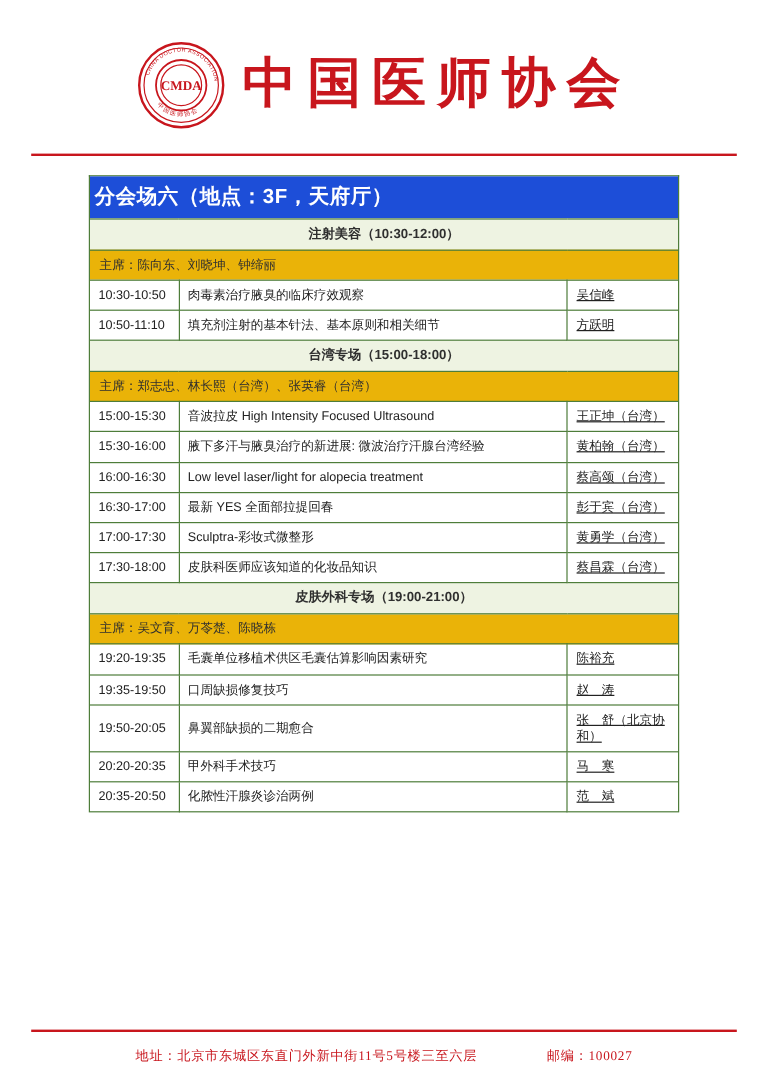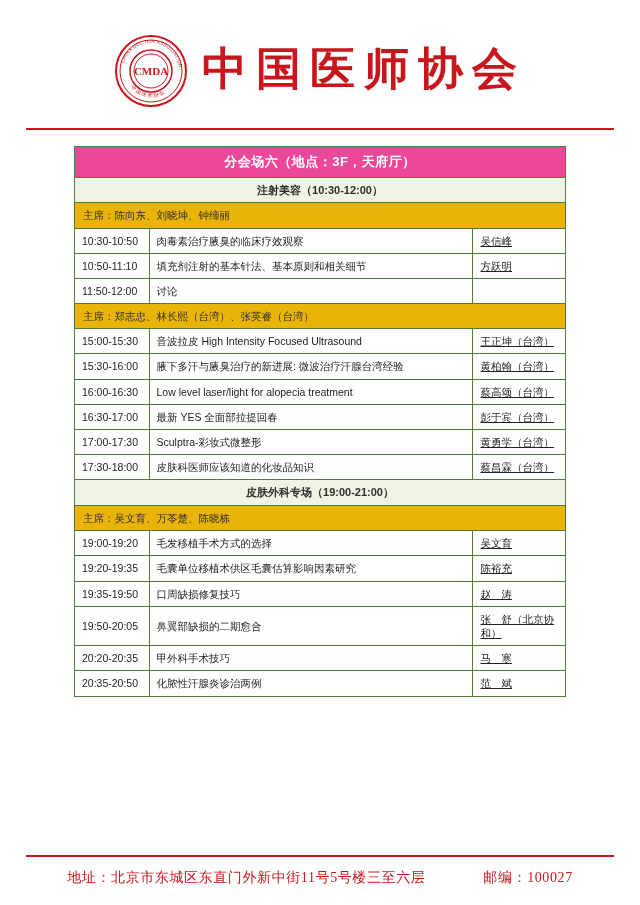--- a/index.html
+++ b/index.html
@@ -68,25 +68,25 @@
     font-size: 10.5px;
     line-height: 1.35;
     vertical-align: middle;
     word-break: break-word;
   }
   td:last-child { border-right: none; }
   .c-time { width: 74px; white-space: nowrap; }
   .c-title { }
   .c-speaker { width: 92px; text-decoration: underline; }
   .band-title td {
-    background: #ec4899;
+    background: #1d4ed8;
     color: #ffffff;
-    text-align: center;
+    text-align: left;
     font-weight: 700;
-    font-size: 13px;
+    font-size: 17px;
     letter-spacing: 0.5px;
     padding: 6px 4px;
   }
   .band-session td {
     background: #eef3e2;
     text-align: center;
     font-weight: 700;
     font-size: 11px;
     padding: 5px 16px;
     color: #2f2f2f;
@@ -108,21 +108,21 @@
   .footer .rule-bottom {
     height: 2px;
     background: #c8161d;
     margin: 0 26px 12px 26px;
   }
   .footer-line {
     display: flex;
     justify-content: center;
     gap: 58px;
     font-family: "Liberation Serif", serif;
-    font-size: 14px;
+    font-size: 11px;
     color: #c8161d;
     letter-spacing: 0.6px;
   }
 </style>
 </head>
 <body>
 
 <div class="page">
 
   <div class="header">
@@ -169,26 +169,24 @@
         <tr>
           <td class="c-time">10:30-10:50</td>
           <td class="c-title">肉毒素治疗腋臭的临床疗效观察</td>
           <td class="c-speaker">吴信峰</td>
         </tr>
         <tr>
           <td class="c-time">10:50-11:10</td>
           <td class="c-title">填充剂注射的基本针法、基本原则和相关细节</td>
           <td class="c-speaker">方跃明</td>
         </tr>
-        <tr class="row-disc">
-          <td class="c-time">11:50-12:00</td>
-          <td class="c-title">讨论</td>
-          <td class="c-speaker"></td>
-        </tr>
-
+
+        <tr class="band-session">
+          <td colspan="3">台湾专场（15:00-18:00）</td>
+        </tr>
         <tr class="band-chair">
           <td colspan="3">主席：郑志忠、林长熙（台湾）、张英睿（台湾）</td>
         </tr>
         <tr>
           <td class="c-time">15:00-15:30</td>
           <td class="c-title">音波拉皮 High Intensity Focused Ultrasound</td>
           <td class="c-speaker">王正坤（台湾）</td>
         </tr>
         <tr>
           <td class="c-time">15:30-16:00</td>
@@ -214,25 +212,20 @@
           <td class="c-time">17:30-18:00</td>
           <td class="c-title">皮肤科医师应该知道的化妆品知识</td>
           <td class="c-speaker">蔡昌霖（台湾）</td>
         </tr>
 
         <tr class="band-session">
           <td colspan="3">皮肤外科专场（19:00-21:00）</td>
         </tr>
         <tr class="band-chair">
           <td colspan="3">主席：吴文育、万苓楚、陈晓栋</td>
-        </tr>
-        <tr>
-          <td class="c-time">19:00-19:20</td>
-          <td class="c-title">毛发移植手术方式的选择</td>
-          <td class="c-speaker">吴文育</td>
         </tr>
         <tr>
           <td class="c-time">19:20-19:35</td>
           <td class="c-title">毛囊单位移植术供区毛囊估算影响因素研究</td>
           <td class="c-speaker">陈裕充</td>
         </tr>
         <tr>
           <td class="c-time">19:35-19:50</td>
           <td class="c-title">口周缺损修复技巧</td>
           <td class="c-speaker">赵　涛</td>

